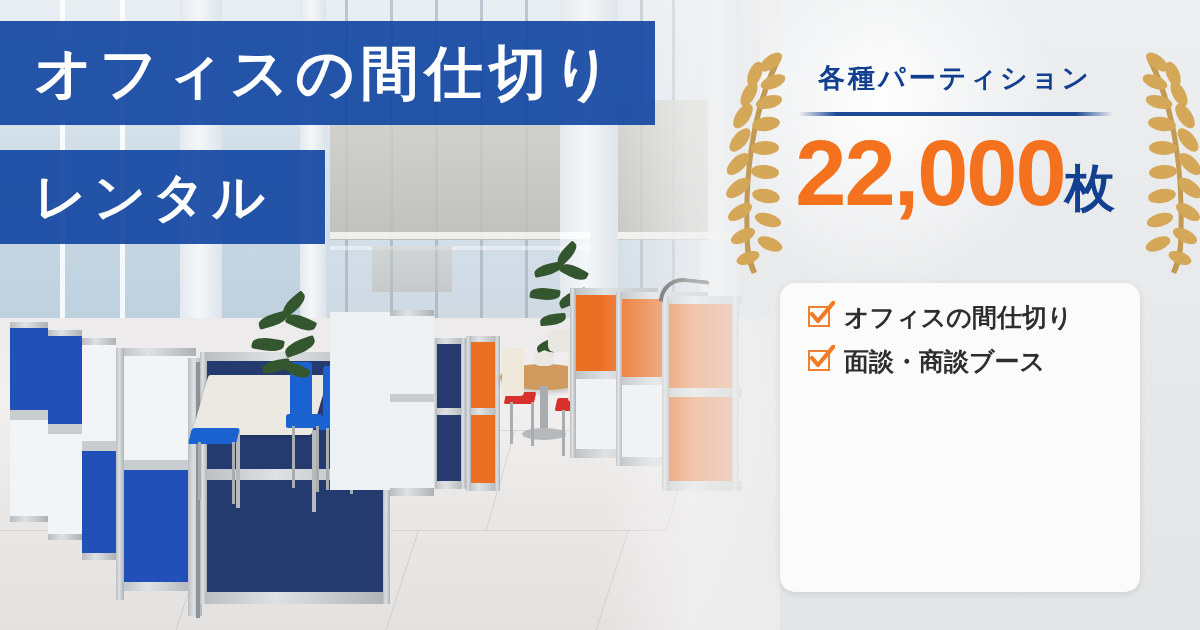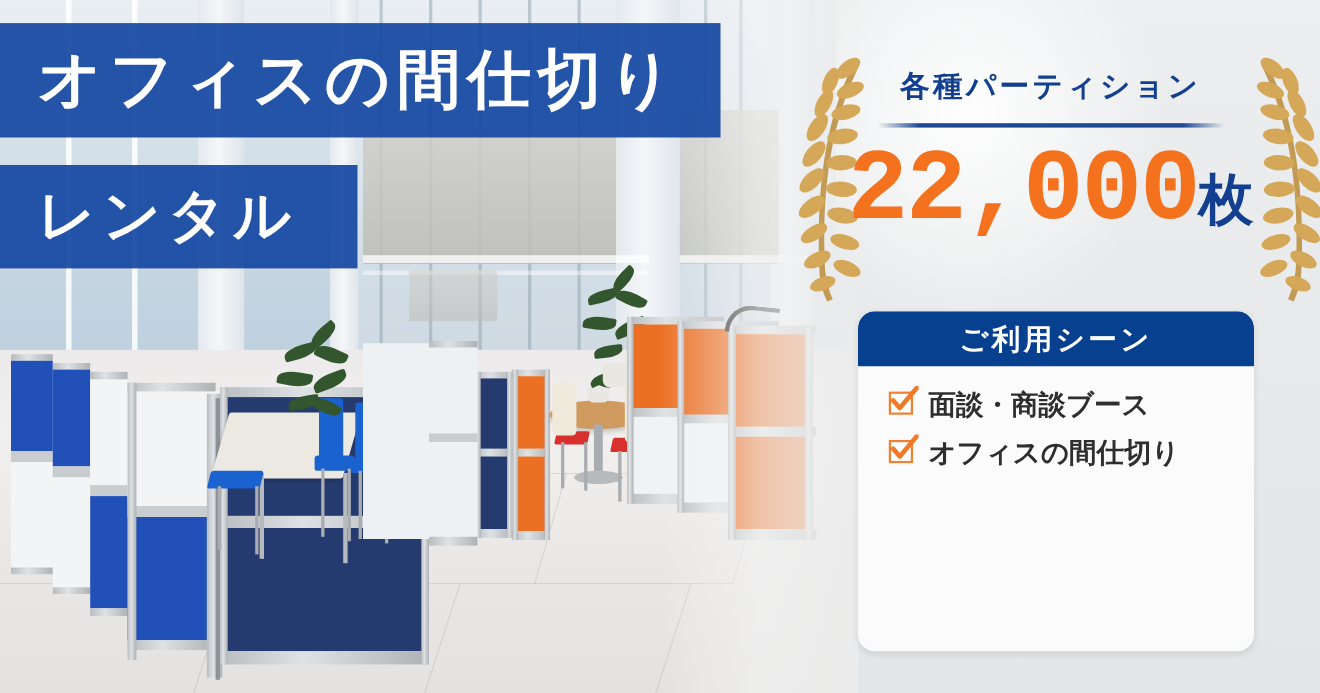--- a/index.html
+++ b/index.html
@@ -66,21 +66,21 @@
 
   
   #ach{position:absolute;left:735px;top:28px;width:440px;height:245px;}
   #ach-title{position:absolute;left:0;top:32px;width:440px;text-align:center;
      color:#123f8f;font-size:27px;font-weight:bold;letter-spacing:3px;}
   #ach-rule{position:absolute;left:63px;top:84px;width:315px;height:4px;
      background:linear-gradient(90deg,rgba(18,63,143,0) 0%,rgba(18,63,143,.95) 12%,rgba(18,63,143,.95) 88%,rgba(18,63,143,0) 100%);}
   #ach-num-row{position:absolute;left:0;top:93px;width:440px;text-align:center;
      white-space:nowrap;}
   #ach-number{color:#f4711e;font-size:92px;font-weight:bold;letter-spacing:-2px;
-     font-family:Liberation Mono, monospace;vertical-align:baseline;}
+     font-family:Liberation Sans, sans-serif;vertical-align:baseline;}
   #ach-unit{color:#123f8f;font-size:50px;font-weight:bold;vertical-align:baseline;}
 
   .laurel{position:absolute;top:20px;width:80px;height:230px;}
   #laurel-l{left:-20px;}
   #laurel-r{left:398px;}
 
   
   #card{position:absolute;left:780px;top:283px;width:360px;height:309px;
         background:#fbfbfc;border-radius:15px;
         box-shadow:0 2px 7px rgba(0,0,0,.10);overflow:hidden;}
@@ -360,42 +360,41 @@
     </svg>
 
     <div id="ach-title">各種パーティション</div>
     <div id="ach-rule"></div>
     <div id="ach-num-row">
       <span id="ach-number">22,000</span><span id="ach-unit">枚</span>
     </div>
   </div>
 
   <div id="card">
-    <div id="card-head">ご利用シーン</div>
     <div id="card-list">
+
+      <div class="li">
+        <span class="cbox">
+          <span class="sq"></span>
+          <svg class="ck" viewBox="0 0 26 26">
+              <path d="M3 13 L9 20 L25 1" fill="none" stroke="#f07a26" stroke-width="4.2" stroke-linecap="round" stroke-linejoin="round"></path>
+            </svg>
+        </span>
+        <span class="li-label">オフィスの間仕切り</span>
+      </div>
 
       <div class="li">
         <span class="cbox">
           <span class="sq"></span>
           <svg class="ck" viewBox="0 0 26 26">
               <path d="M3 13 L9 20 L25 1" fill="none" stroke="#f07a26" stroke-width="4.2" stroke-linecap="round" stroke-linejoin="round"></path>
             </svg>
         </span>
         <span class="li-label">面談・商談ブース</span>
       </div>
 
-      <div class="li">
-        <span class="cbox">
-          <span class="sq"></span>
-          <svg class="ck" viewBox="0 0 26 26">
-              <path d="M3 13 L9 20 L25 1" fill="none" stroke="#f07a26" stroke-width="4.2" stroke-linecap="round" stroke-linejoin="round"></path>
-            </svg>
-        </span>
-        <span class="li-label">オフィスの間仕切り</span>
-      </div>
-
 
 
 
     </div>
   </div>
 
 </div>
 
 </body></html>

